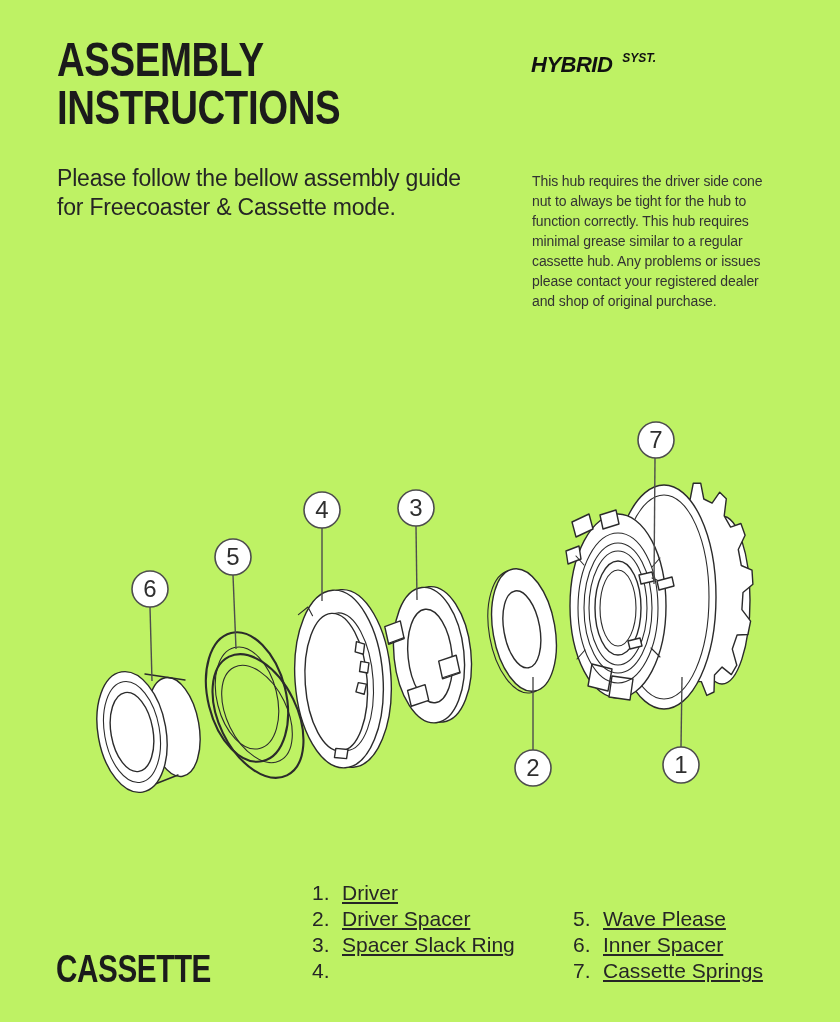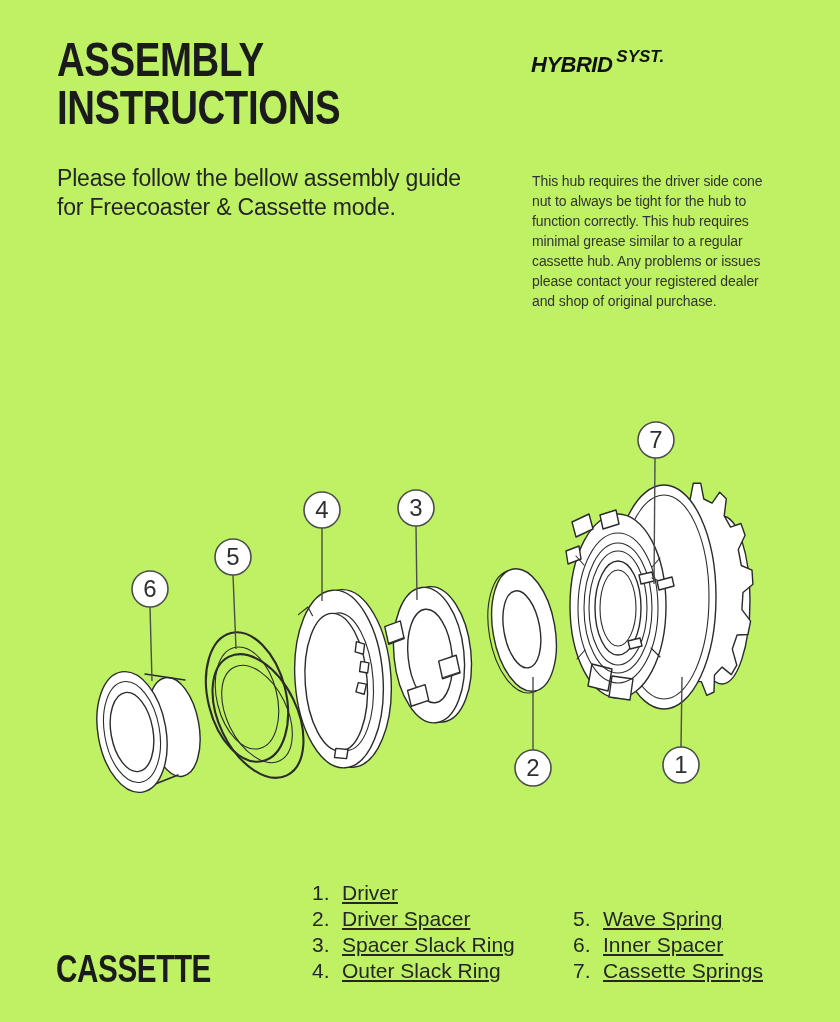--- a/index.html
+++ b/index.html
@@ -11,21 +11,21 @@
   .title{
     position:absolute;left:57px;top:36px;margin:0;
     font-size:48px;line-height:48px;font-weight:600;color:#1b1b1b;
     letter-spacing:-0.5px;transform:scaleX(.80);transform-origin:left top;white-space:nowrap;
   }
   .brand{
     position:absolute;left:531px;top:52px;
     font-style:italic;font-weight:700;color:#111;white-space:nowrap;
   }
   .brand .brand-name{font-size:22px;letter-spacing:-0.5px;}
-  .brand .brand-sup{font-size:17px;letter-spacing:0;position:relative;top:-10px;margin-left:4px;}
+  .brand .brand-sup{font-size:12px;letter-spacing:0;position:relative;top:-10px;margin-left:10px;}
   
   .intro{
     position:absolute;left:57px;top:164px;width:432px;
     font-size:23px;line-height:28.5px;color:#252525;letter-spacing:-0.2px;
   }
   .intro p{margin:0;}
   .note{
     position:absolute;left:532px;top:171px;width:252px;
     font-size:14px;line-height:20px;color:#333;letter-spacing:-0.1px;
   }
@@ -198,28 +198,27 @@
     <div class="part-row">
       <span class="part-num">2.</span>
       <span class="part-label">Driver Spacer</span>
     </div>
     <div class="part-row">
       <span class="part-num">3.</span>
       <span class="part-label">Spacer Slack Ring</span>
     </div>
     <div class="part-row">
       <span class="part-num">4.</span>
-      <span class="part-label">Outer Slack Ring</span>
     </div>
   </div>
 
   <div class="parts-col col2">
     <div class="part-row">
       <span class="part-num">5.</span>
-      <span class="part-label">Wave Spring</span>
+      <span class="part-label">Wave Please</span>
     </div>
     <div class="part-row">
       <span class="part-num">6.</span>
       <span class="part-label">Inner Spacer</span>
     </div>
     <div class="part-row">
       <span class="part-num">7.</span>
       <span class="part-label">Cassette Springs</span>
     </div>
   </div>

